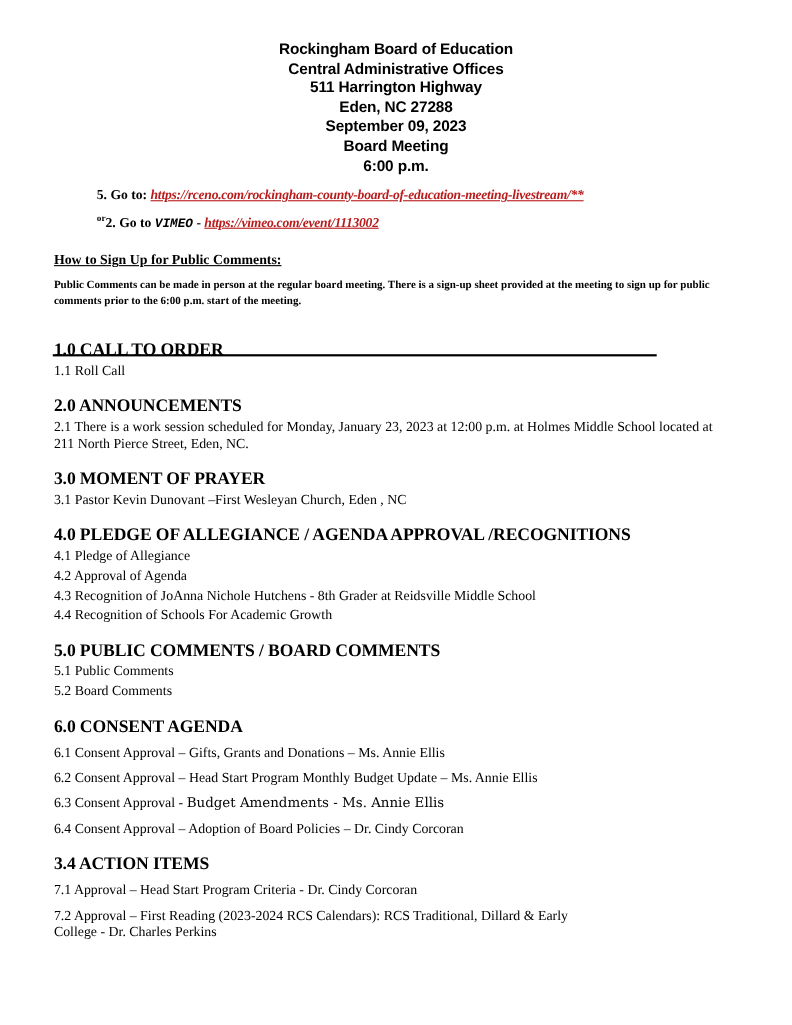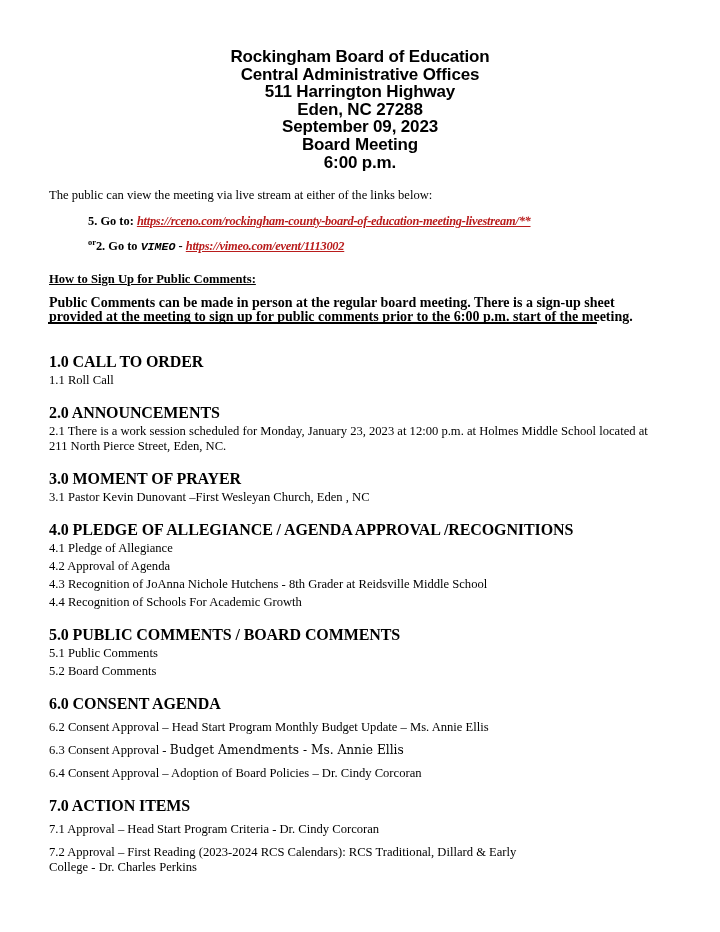--- a/index.html
+++ b/index.html
@@ -13,25 +13,25 @@
     width: 720px;
     height: 932px;
     background: #ffffff;
     overflow: hidden;
     font-family: "Liberation Serif", "DejaVu Serif", serif;
     color: #000000;
   }
 
   
   .doc-header {
-    padding-top: 48px;
+    padding-top: 36px;
     text-align: center;
     font-family: "Liberation Sans", "DejaVu Sans", sans-serif;
     font-weight: bold;
-    font-size: 17px;
+    font-size: 14px;
     line-height: 17.6px;
     letter-spacing: -0.15px;
   }
   .doc-header .hline { display: block; }
 
   
   .intro {
     margin: 17px 0 0 49px;
     font-size: 12.6px;
     line-height: 15px;
@@ -83,21 +83,21 @@
   .signup-heading {
     margin: 18px 0 0 49px;
     font-size: 12.6px;
     font-weight: bold;
     line-height: 15px;
   }
   .signup-heading span { text-decoration: underline; }
   .signup-body {
     margin: 9px 49px 0 49px;
     width: 600px;
-    font-size: 14px;
+    font-size: 10px;
     font-weight: bold;
     line-height: 14px;
   }
 
   .divider {
     position: absolute;
     left: 48px;
     top: 322px;
     width: 549px;
     height: 0;
@@ -141,21 +141,20 @@
   <div class="doc-header">
     <span class="hline">Rockingham Board of Education</span>
     <span class="hline">Central Administrative Offices</span>
     <span class="hline">511 Harrington Highway</span>
     <span class="hline">Eden, NC 27288</span>
     <span class="hline">September 09, 2023</span>
     <span class="hline">Board Meeting</span>
     <span class="hline">6:00 p.m.</span>
   </div>
 
-  <div class="intro">The public can view the meeting via live stream at either of the links below:</div>
 
   <div class="link-item">
     <span class="num">5. Go to: </span><a class="url" href="#">https://rceno.com/rockingham-county-board-of-education-meeting-livestream/**</a>
   </div>
 
 
   <div class="link-item-2">
     <span class="or-sup">or</span><span>2. Go to </span><span class="vimeo-word">VIMEO</span><span> - </span><a class="url" href="#">https://vimeo.com/event/1113002</a>
   </div>
 
@@ -192,25 +191,26 @@
     </div>
 
     <div class="sec">
       <div class="sec-title">5.0 PUBLIC COMMENTS / BOARD COMMENTS</div>
       <div class="sec-item">5.1 Public Comments</div>
       <div class="sec-item">5.2 Board Comments</div>
     </div>
 
     <div class="sec">
       <div class="sec-title">6.0 CONSENT AGENDA</div>
+      <div class="sec-item spaced">6.1 Consent Approval – Gifts, Grants and Donations – Ms. Annie Ellis</div>
       <div class="sec-item spaced">6.2 Consent Approval – Head Start Program Monthly Budget Update – Ms. Annie Ellis</div>
       <div class="sec-item spaced"><span>6.3 Consent Approval - </span><span class="alt-face">Budget Amendments - Ms. Annie  Ellis</span></div>
       <div class="sec-item spaced">6.4 Consent Approval – Adoption of Board Policies – Dr. Cindy Corcoran</div>
     </div>
 
     <div class="sec">
-      <div class="sec-title">7.0 ACTION ITEMS</div>
+      <div class="sec-title">3.4 ACTION ITEMS</div>
       <div class="sec-item spaced">7.1 Approval – Head Start Program Criteria - Dr. Cindy Corcoran</div>
       <div class="sec-item wrap-narrow spaced">7.2 Approval – First Reading (2023-2024 RCS Calendars): RCS Traditional, Dillard &amp; Early College - Dr. Charles Perkins</div>
     </div>
 
   </div>
 </div>
 
 </body></html>

